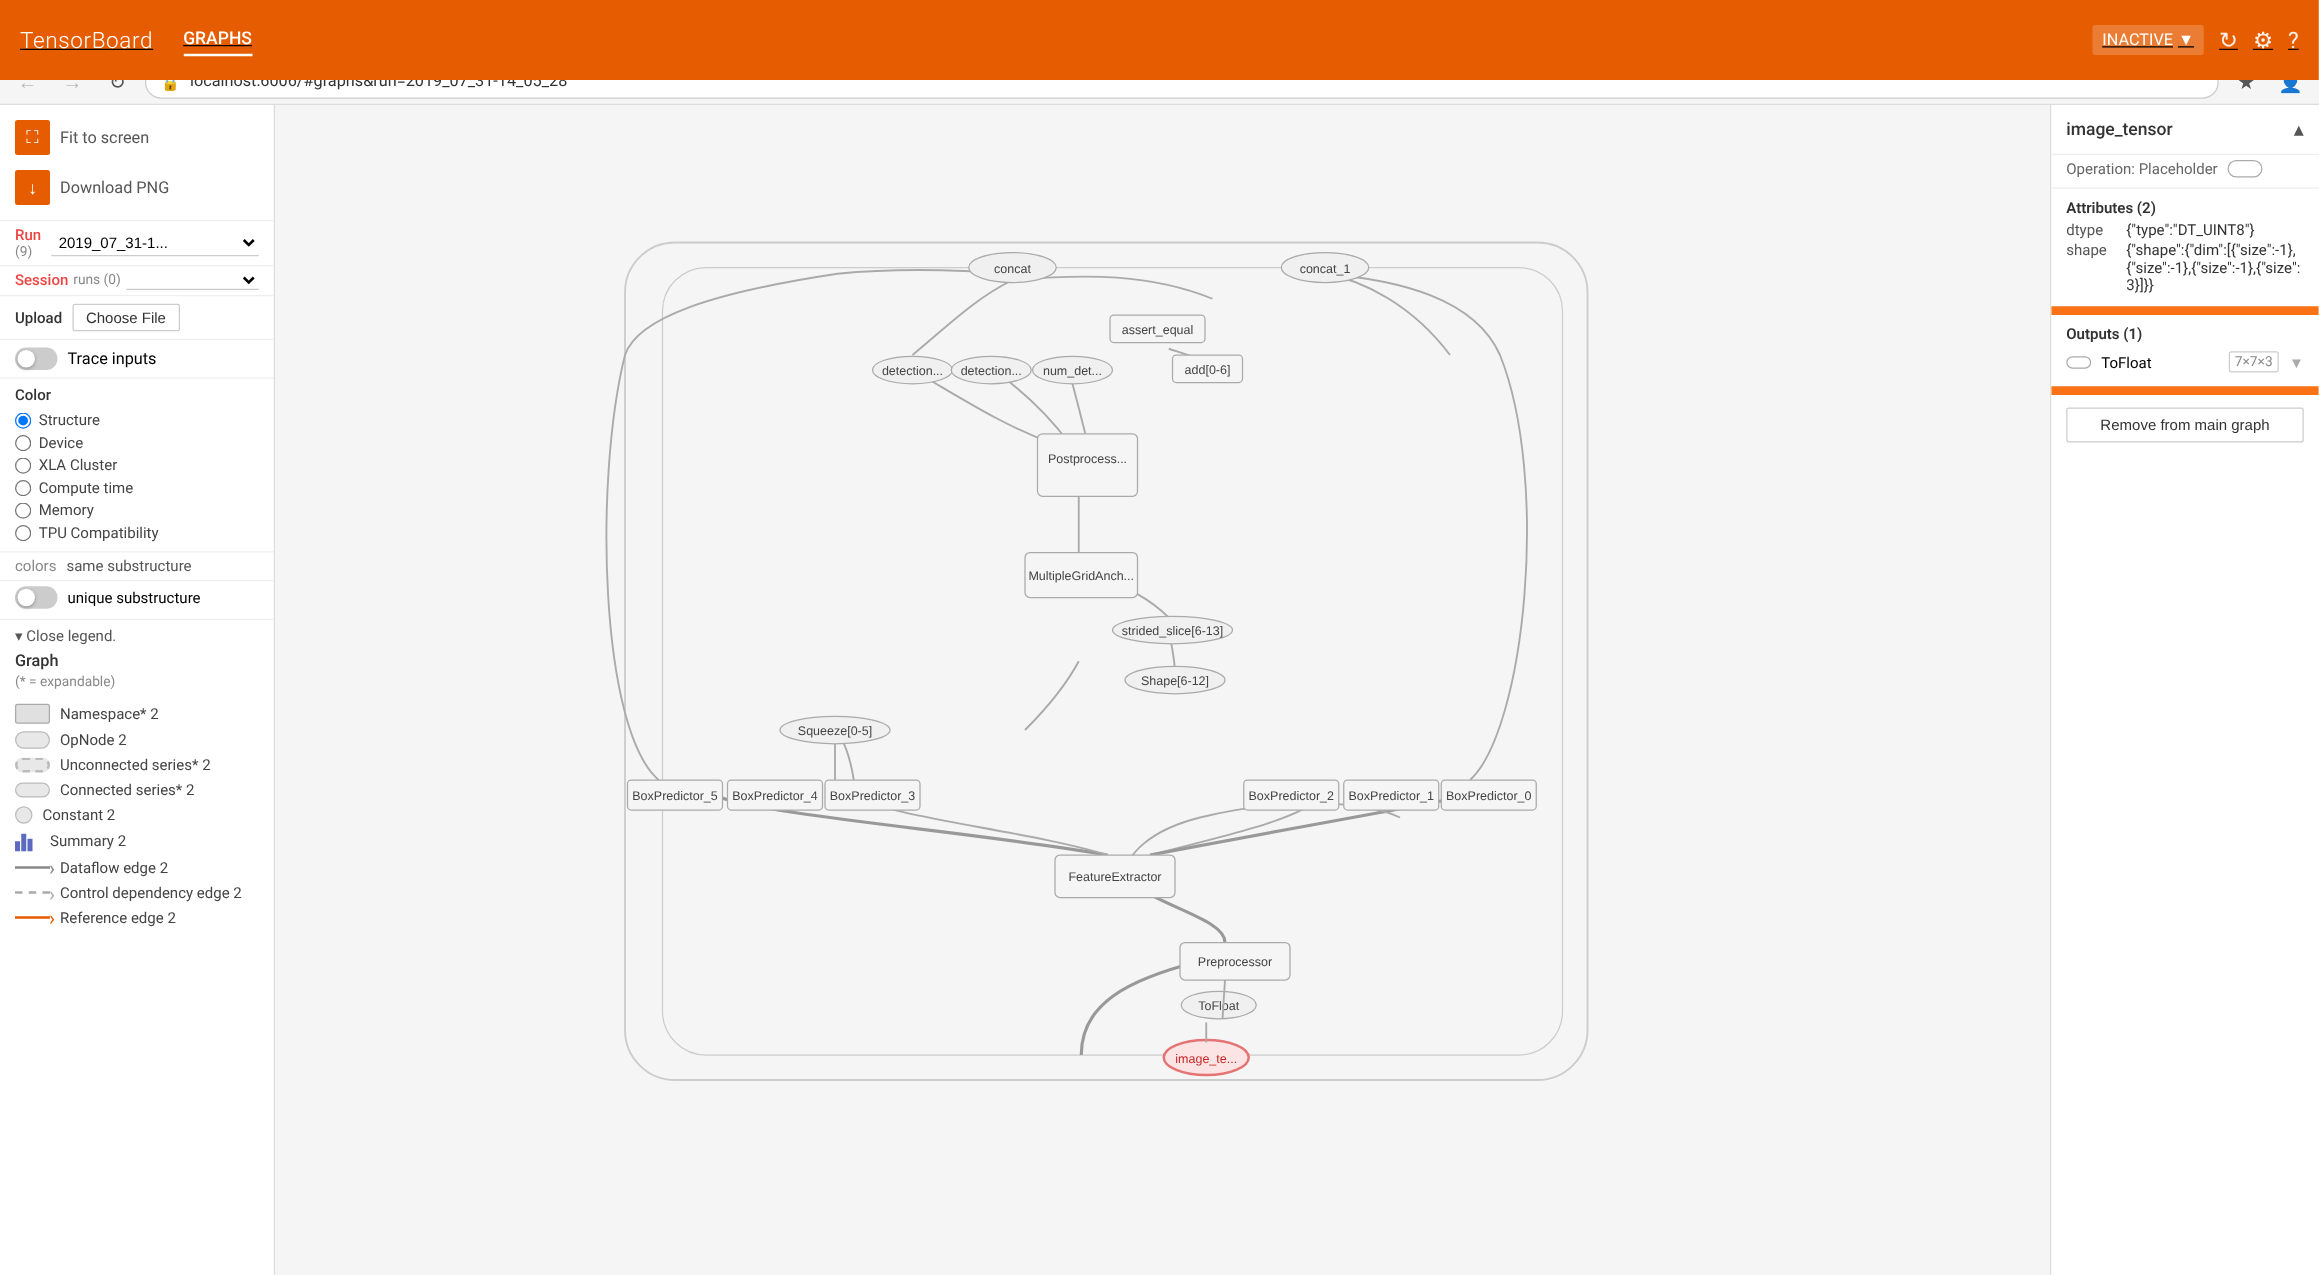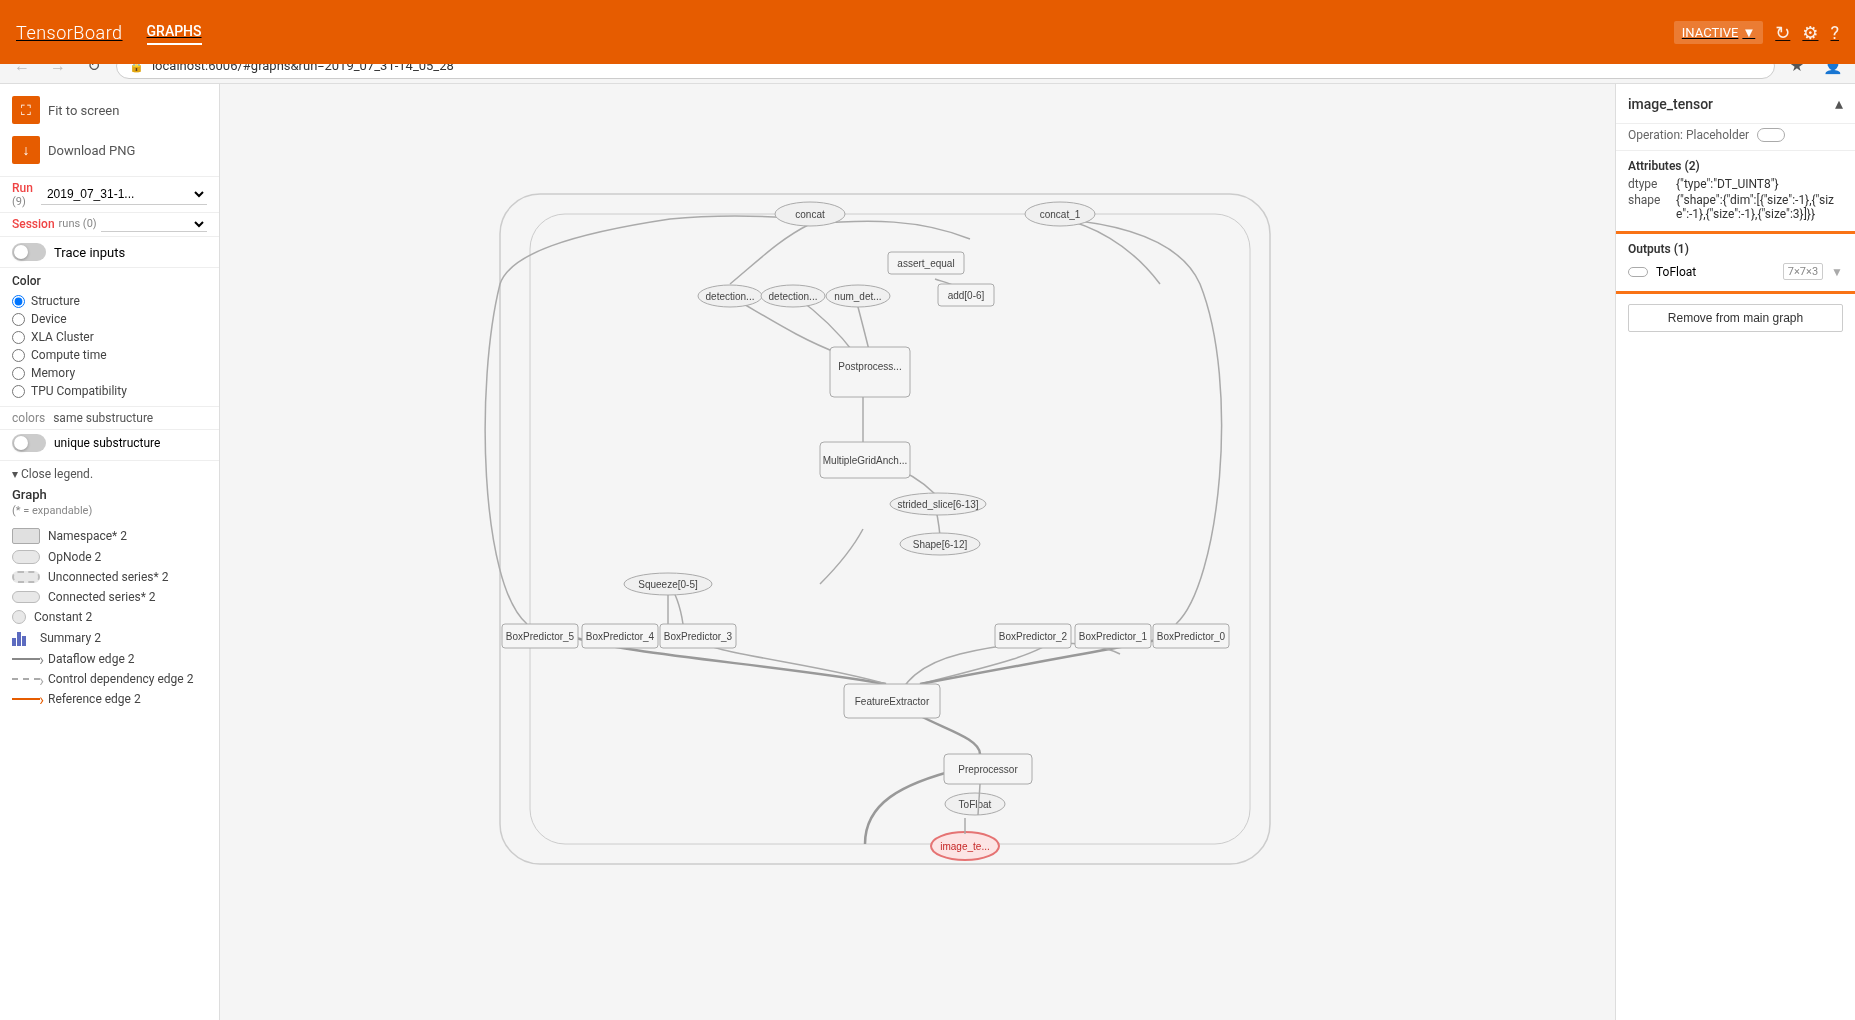--- a/index.html
+++ b/index.html
@@ -361,21 +361,21 @@
       position: relative;
       overflow: hidden;
     }
     #graph-canvas {
       width: 100%;
       height: 100%;
     }
 
     
     #right-panel {
-      width: 240px;
+      width: 215px;
       background: white;
       border-left: 1px solid #ddd;
       flex-shrink: 0;
       overflow-y: auto;
       padding: 0;
     }
     .right-panel-header {
       display: flex;
       align-items: center;
       justify-content: space-between;
@@ -402,21 +402,21 @@
       gap: 8px;
     }
     .op-shape {
       width: 28px; height: 14px;
       border: 1px solid #aaa;
       border-radius: 7px;
       display: inline-block;
     }
     .right-section {
       padding: 8px 12px;
-      border-bottom: 3px solid #f97316;
+      border-bottom: 7px solid #f97316;
     }
     .right-section-title {
       font-size: 12px;
       font-weight: 600;
       color: #333;
       margin-bottom: 4px;
     }
     .attr-row {
       display: flex;
       gap: 8px;
@@ -541,20 +541,24 @@
     </div>
 
     <div class="session-row">
       <span class="run-label">Session</span>
       <span class="run-sub">runs (0)</span>
       <select style="flex:1; border:none; border-bottom:1px solid #ccc; font-size:11px; background:transparent;">
         <option></option>
       </select>
     </div>
 
+    <div class="upload-row">
+      <span class="upload-label">Upload</span>
+      <button class="choose-file-btn">Choose File</button>
+    </div>
 
     <div class="trace-row">
       <div class="toggle-switch">
         <div class="knob"></div>
       </div>
       <span>Trace inputs</span>
     </div>
 
     <div class="color-section">
       <div class="color-label">Color</div>

